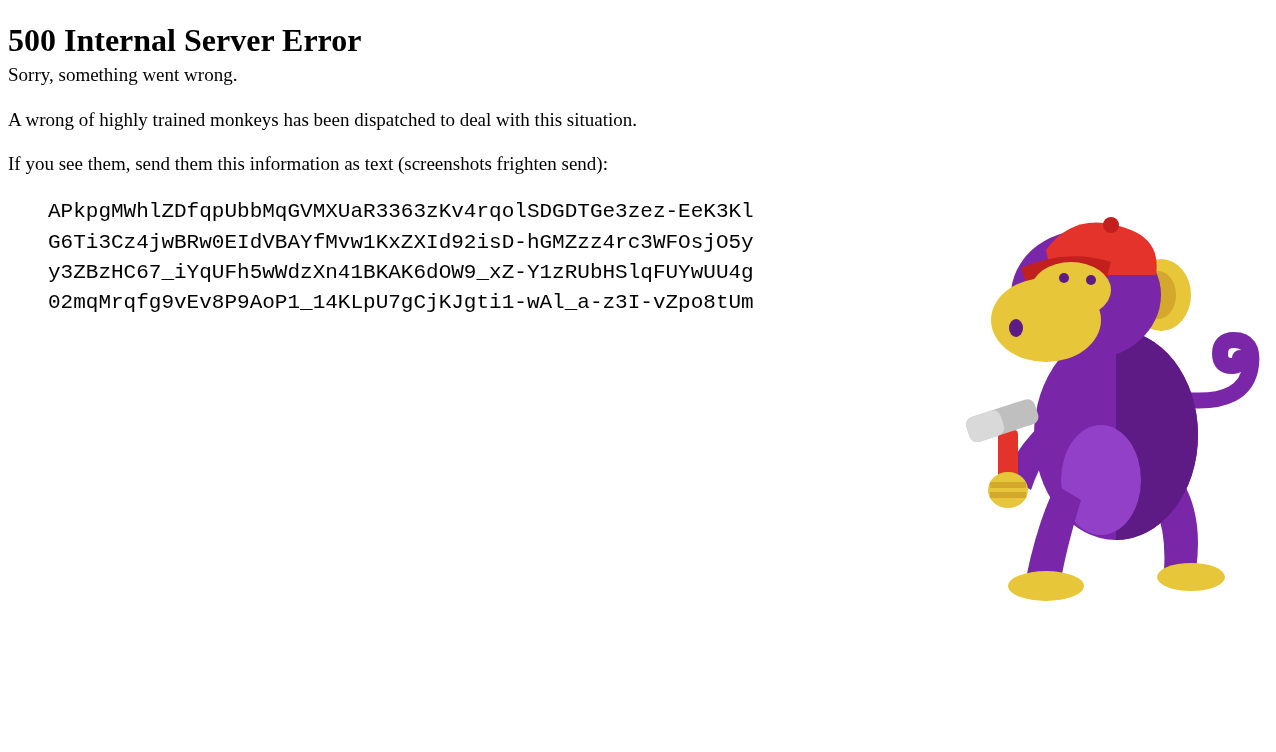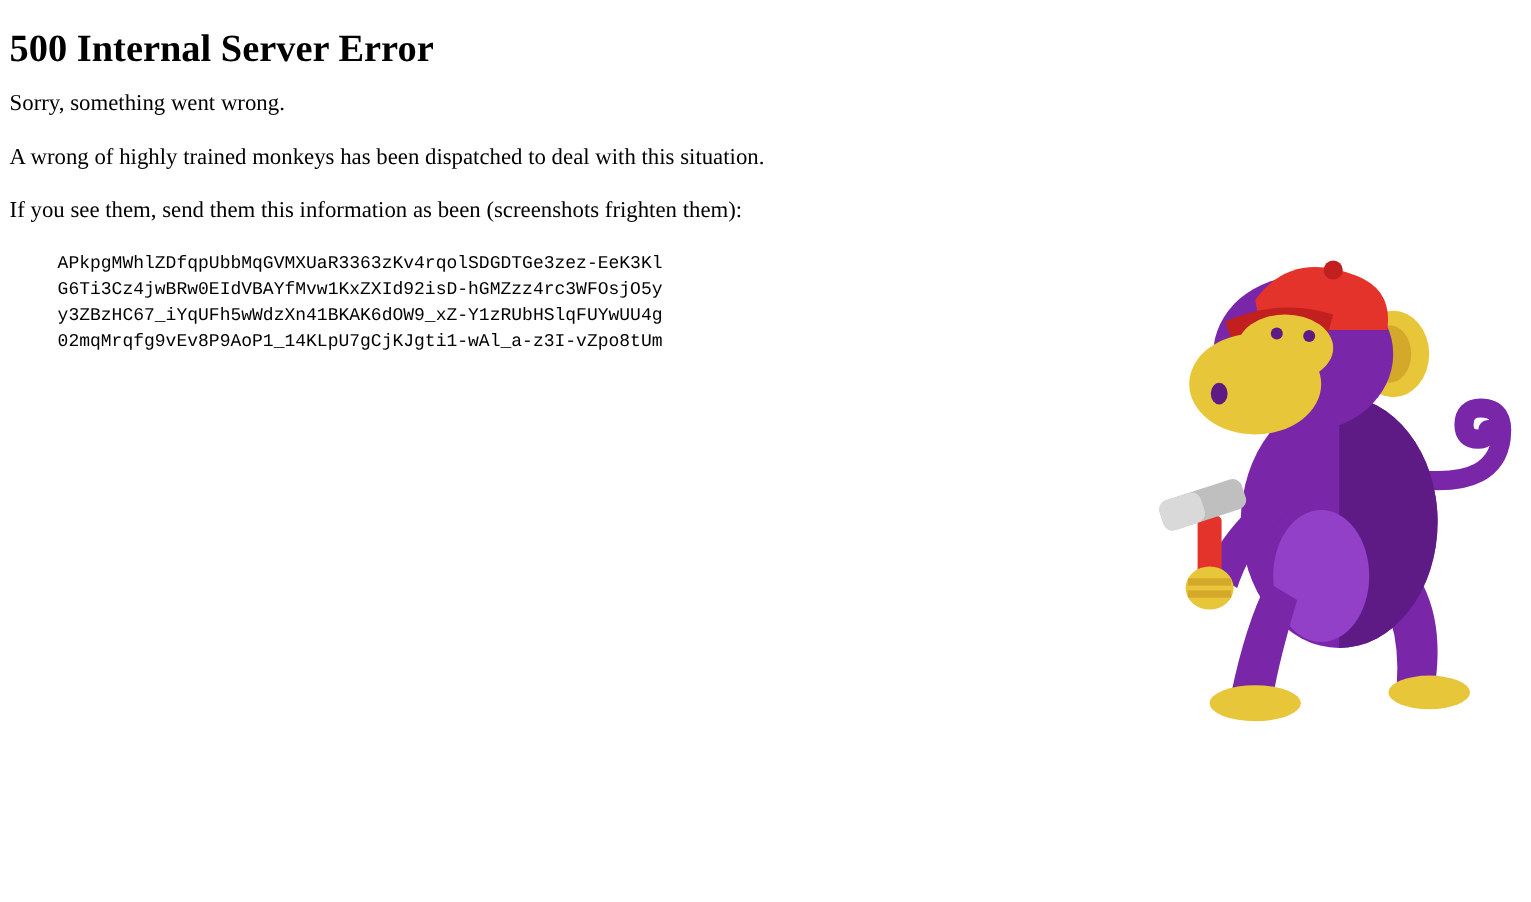--- a/index.html
+++ b/index.html
@@ -9,30 +9,30 @@
       color: #000000;
       padding: 8px;
       width: 1276px;
       height: 752px;
       position: relative;
     }
     h1 {
       font-size: 32px;
       font-weight: bold;
       margin-top: 14px;
-      margin-bottom: 16px;
+      margin-bottom: 4px;
     }
     p {
       font-size: 19px;
       margin-bottom: 20px;
       line-height: 1.3;
     }
     pre {
       font-family: "Courier New", Courier, monospace;
-      font-size: 15px;
+      font-size: 21px;
       line-height: 1.45;
       margin-left: 40px;
       margin-top: 20px;
       white-space: pre;
     }
     .monkey-container {
       position: absolute;
       right: 10px;
       top: 190px;
       width: 340px;
@@ -45,21 +45,21 @@
   </style>
 </head>
 <body>
 
 <h1>500 Internal Server Error</h1>
 
 <p>Sorry, something went wrong.</p>
 
 <p>A wrong of highly trained monkeys has been dispatched to deal with this situation.</p>
 
-<p>If you see them, send them this information as been (screenshots frighten them):</p>
+<p>If you see them, send them this information as text (screenshots frighten send):</p>
 
 <pre>APkpgMWhlZDfqpUbbMqGVMXUaR3363zKv4rqolSDGDTGe3zez-EeK3Kl
 G6Ti3Cz4jwBRw0EIdVBAYfMvw1KxZXId92isD-hGMZzz4rc3WFOsjO5y
 y3ZBzHC67_iYqUFh5wWdzXn41BKAK6dOW9_xZ-Y1zRUbHSlqFUYwUU4g
 02mqMrqfg9vEv8P9AoP1_14KLpU7gCjKJgti1-wAl_a-z3I-vZpo8tUm</pre>
 
 <div class="monkey-container">
   <svg viewBox="0 0 340 420">
 
     <path d="M 260 210 Q 320 215 325 175 Q 328 150 308 150 Q 294 150 294 164 Q 294 176 306 176 Q 314 176 314 168" fill="none" stroke="#7a26a8" stroke-width="16" stroke-linecap="round"></path>

